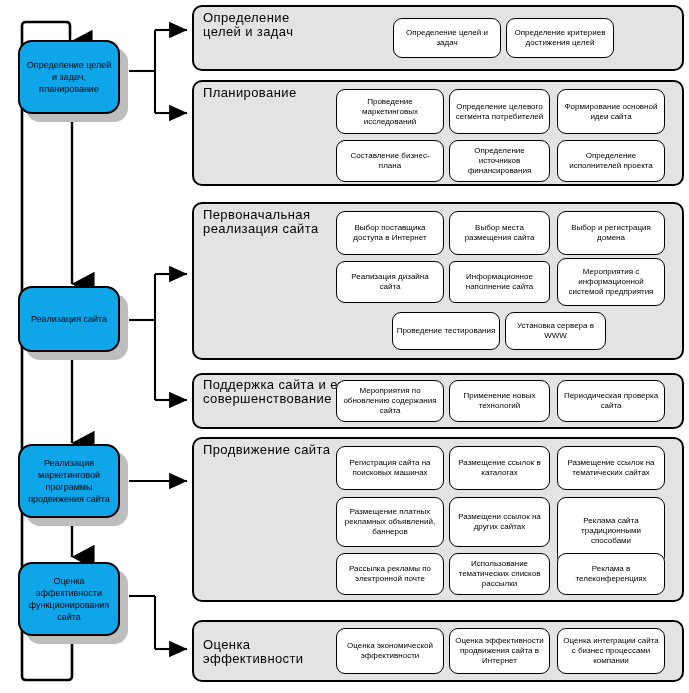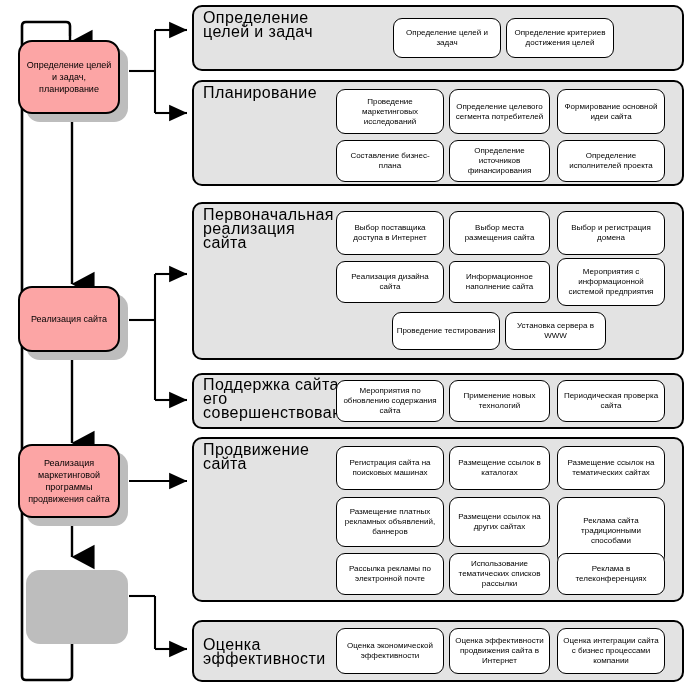--- a/index.html
+++ b/index.html
@@ -18,21 +18,21 @@
     position:absolute;
     left:0;top:0;
     width:689px;height:693px;
     pointer-events:none;
   }
 
   
   .stage{
     position:absolute;
     box-sizing:border-box;
-    background:#fca5a5;
+    background:#0ea5e9;
     border:2px solid #000000;
     border-radius:14px;
     display:flex;
     align-items:center;
     justify-content:center;
     text-align:center;
     font-size:9px;
     line-height:12px;
     color:#000;
     padding:2px 4px;
@@ -49,21 +49,21 @@
   .panel{
     position:absolute;
     box-sizing:border-box;
     background:#e3e3e3;
     border:2px solid #000000;
     border-radius:10px;
     z-index:2;
   }
   .panel-title{
     position:absolute;
-    font-size:16px;
+    font-size:13px;
     line-height:14px;
     color:#000;
     letter-spacing:0.4px;
     z-index:5;
     white-space:pre-line;
   }
 
   
   .task{
     position:absolute;
@@ -143,20 +143,24 @@
   <div class="stage-shadow" style="left:26px;top:294px;width:102px;height:66px;"></div>
   <div class="stage" style="left:18px;top:286px;width:102px;height:66px;">Реализация сайта</div>
 
   <div class="stage-shadow" style="left:26px;top:452px;width:102px;height:74px;"></div>
   <div class="stage" style="left:18px;top:444px;width:102px;height:74px;">Реализация
 маркетинговой
 программы
 продвижения сайта</div>
 
   <div class="stage-shadow" style="left:26px;top:570px;width:102px;height:74px;"></div>
+  <div class="stage" style="left:18px;top:562px;width:102px;height:74px;">Оценка
+эффективности
+функционирования
+сайта</div>
 
   <div class="panel" style="left:192px;top:5px;width:492px;height:66px;"></div>
   <div class="panel-title" style="left:203px;top:11px;width:170px;">Определение
 целей и задач</div>
   <div class="task" style="left:393px;top:18px;width:108px;height:40px;">Определение целей и задач</div>
   <div class="task" style="left:506px;top:18px;width:108px;height:40px;">Определение критериев достижения  целей</div>
 
   <div class="panel" style="left:192px;top:80px;width:492px;height:106px;"></div>
   <div class="panel-title" style="left:203px;top:86px;width:170px;">Планирование</div>
   <div class="task" style="left:336px;top:89px;width:108px;height:45px;">Проведение маркетинговых исследований</div>

